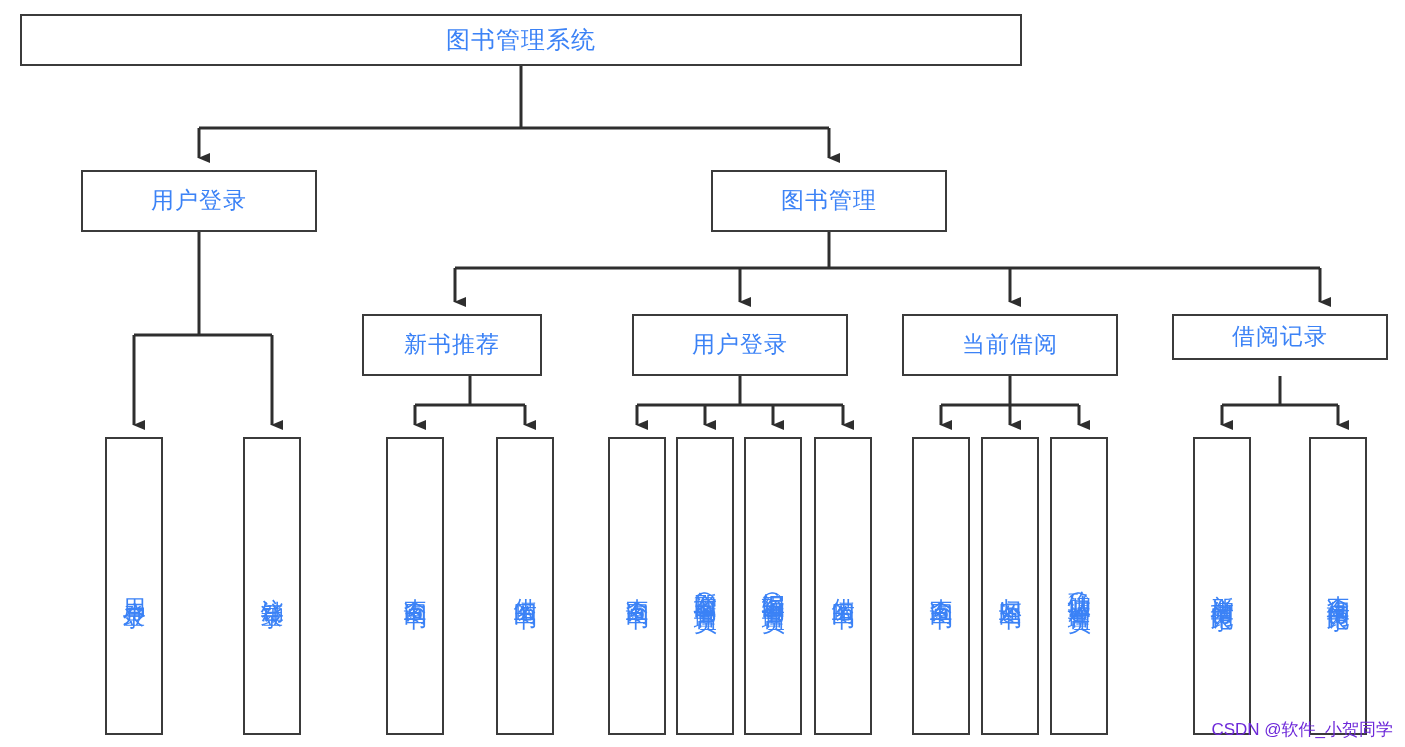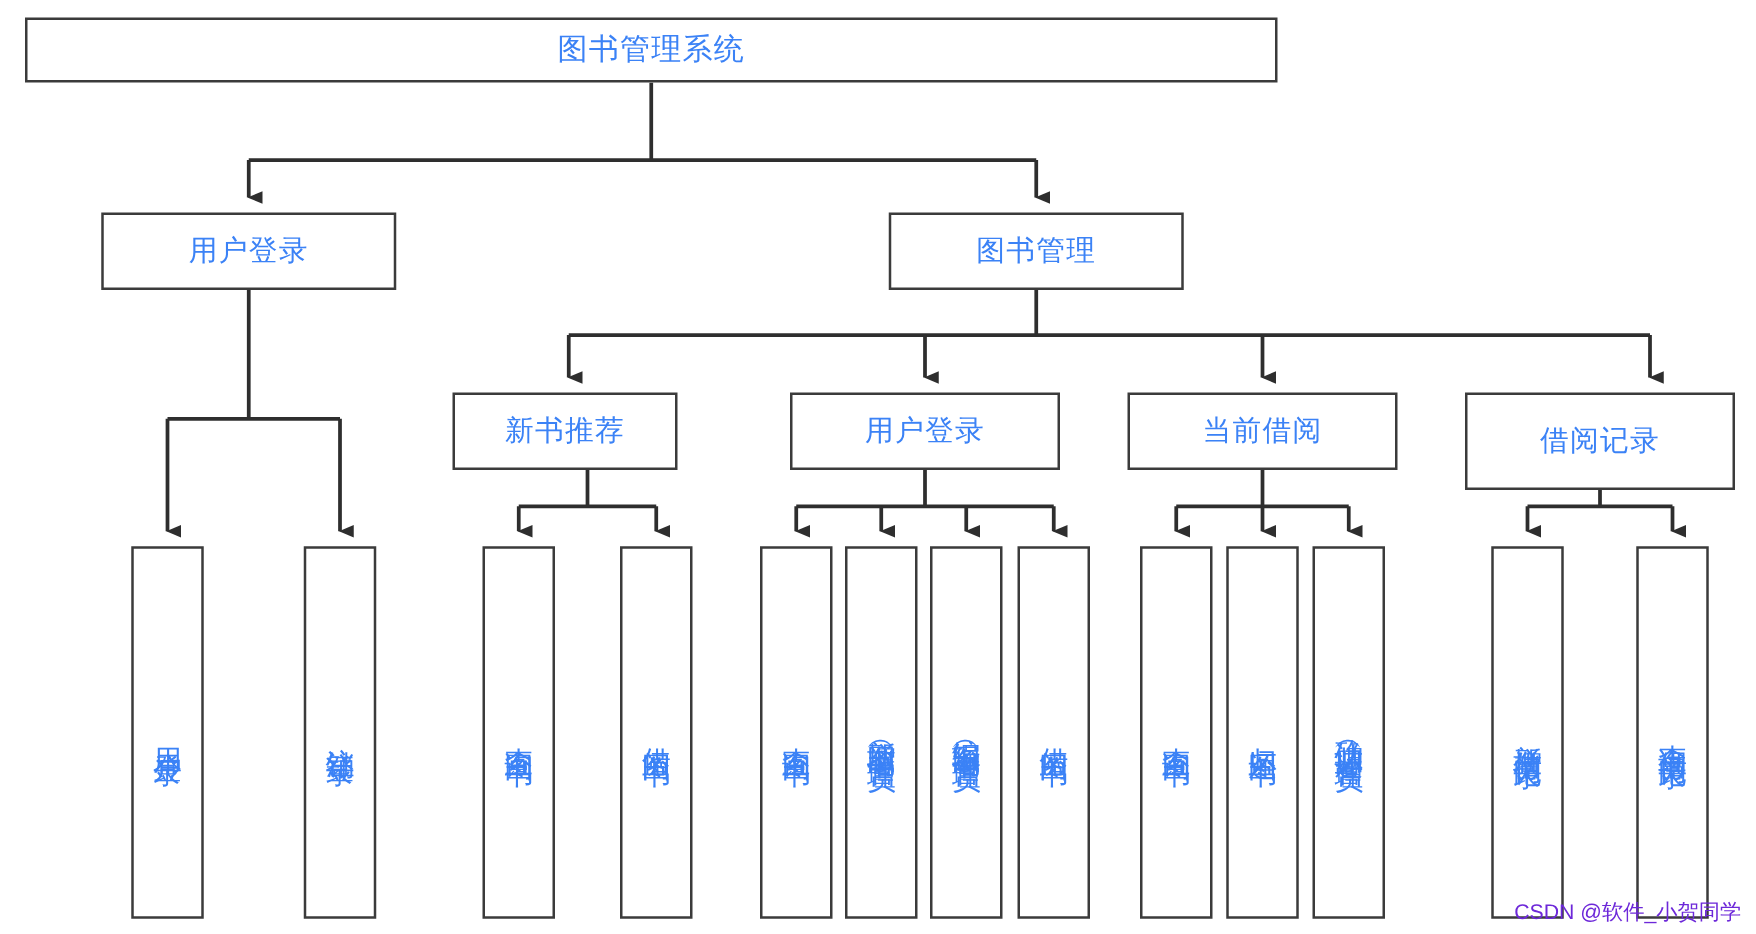--- a/index.html
+++ b/index.html
@@ -76,21 +76,21 @@
   </svg>
 
   <div class="node horiz root" style="left:20px;top:14px;width:1002px;height:52px;">图书管理系统</div>
 
   <div class="node horiz" style="left:81px;top:170px;width:236px;height:62px;">用户登录</div>
   <div class="node horiz" style="left:711px;top:170px;width:236px;height:62px;">图书管理</div>
 
   <div class="node horiz" style="left:362px;top:314px;width:180px;height:62px;">新书推荐</div>
   <div class="node horiz" style="left:632px;top:314px;width:216px;height:62px;">用户登录</div>
   <div class="node horiz" style="left:902px;top:314px;width:216px;height:62px;">当前借阅</div>
-  <div class="node horiz" style="left:1172px;top:314px;width:216px;height:78px;">借阅记录</div>
+  <div class="node horiz" style="left:1172px;top:314px;width:216px;height:46px;">借阅记录</div>
 
   <div class="node vert" style="left:105px;top:437px;width:58px;height:298px;">用户登录</div>
   <div class="node vert" style="left:243px;top:437px;width:58px;height:298px;">注销登录</div>
 
   <div class="node vert" style="left:386px;top:437px;width:58px;height:298px;">查询图书</div>
   <div class="node vert" style="left:496px;top:437px;width:58px;height:298px;">借阅图书</div>
 
   <div class="node vert" style="left:608px;top:437px;width:58px;height:298px;">查询图书</div>
   <div class="node vert" style="left:676px;top:437px;width:58px;height:298px;">新增图书（管理员）</div>
   <div class="node vert" style="left:744px;top:437px;width:58px;height:298px;">编辑图书（管理员）</div>

